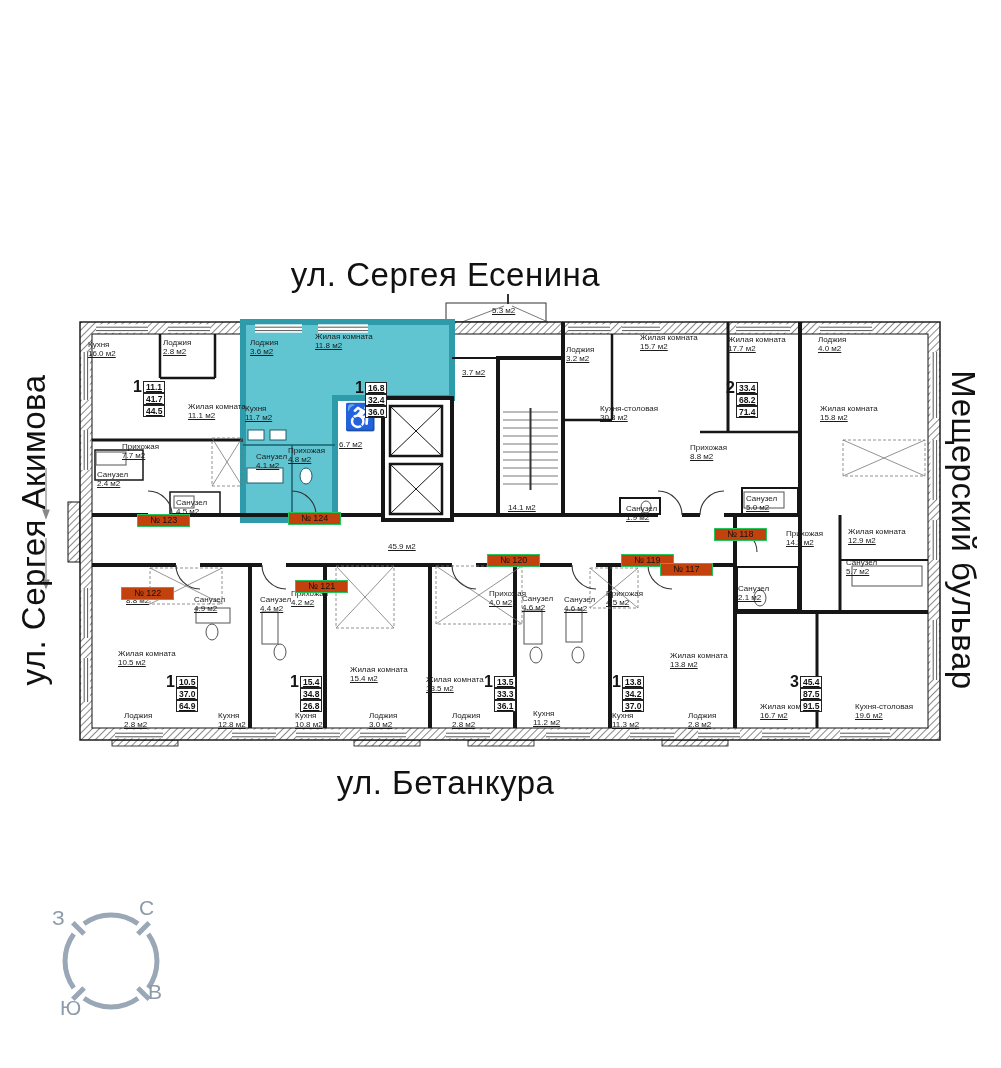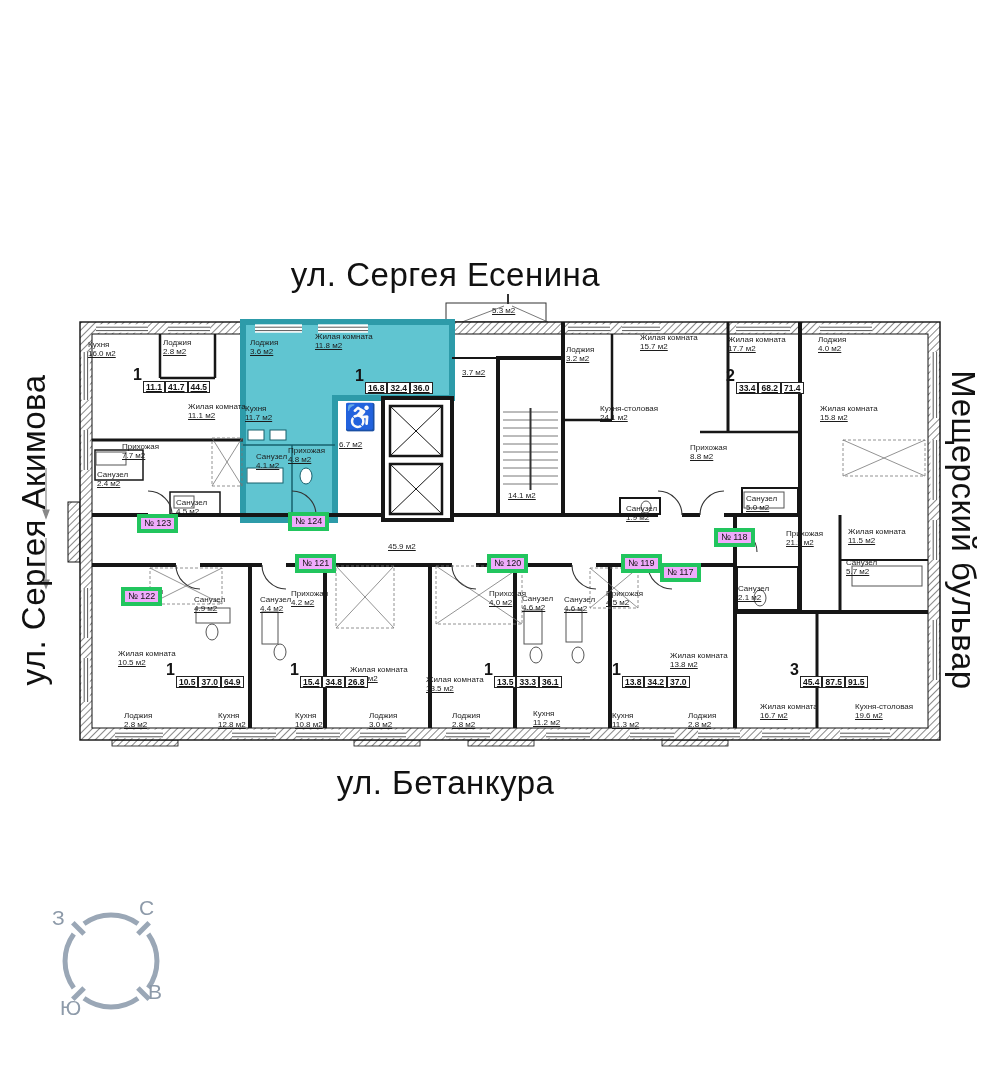--- a/index.html
+++ b/index.html
@@ -6,25 +6,25 @@
   body{width:1001px;height:1068px;position:relative;overflow:hidden;
        font-family:"Liberation Sans",sans-serif;color:#141414;}
   svg{position:absolute;left:0;top:0;}
   .street{position:absolute;font-size:33px;letter-spacing:.5px;color:#111;white-space:nowrap;}
   .street.h{left:0;width:891px;text-align:center;}
   .street.v{transform:translate(-50%,-50%) rotate(-90deg);}
   .street.vr{transform:translate(-50%,-50%) rotate(90deg);}
   .rlabel{position:absolute;font-size:8px;line-height:9px;color:#1c1c1c;white-space:nowrap;}
   .rname{display:block;}
   .rarea{display:block;text-decoration:underline;}
-  .numtag{position:absolute;font-size:9px;line-height:11px;border:4px solid #22c55e;
-          background:#f0abfc;padding:0 3px;white-space:nowrap;}
+  .numtag{position:absolute;font-size:9px;line-height:11px;border:1px solid #22c55e;
+          background:#c2410c;padding:0 12px;white-space:nowrap;}
   .statbox{position:absolute;display:flex;align-items:center;}
   .srooms{font-size:16px;font-weight:bold;margin-right:1px;}
-  .svals{display:flex;margin-top:24px;}
+  .svals{display:flex;flex-direction:column;margin-top:24px;}
   .sv{font-size:8.5px;font-weight:bold;line-height:10px;border:1px solid #222;
       background:#fff;padding:0 2px;text-decoration:underline;}
   .cletter{position:absolute;font-size:21px;color:#8d9aa9;}
   .wheelchair{position:absolute;font-size:26px;line-height:26px;color:#b3251d;}
 </style>
 </head>
 <body>
 
 <svg width="1001" height="1068" viewBox="0 0 1001 1068">
   <defs>
@@ -256,39 +256,39 @@
     <span class="rarea">6.7 м2</span>
   </div>
 <div class="rlabel" style="left:462px;top:368px;">
     <span class="rname"></span>
     <span class="rarea">3.7 м2</span>
   </div>
 <div class="rlabel" style="left:492px;top:306px;">
     <span class="rname"></span>
     <span class="rarea">5.3 м2</span>
   </div>
-<div class="rlabel" style="left:508px;top:491px;">
+<div class="rlabel" style="left:508px;top:503px;">
     <span class="rname"></span>
     <span class="rarea">14.1 м2</span>
   </div>
 <div class="rlabel" style="left:388px;top:542px;">
     <span class="rname"></span>
     <span class="rarea">45.9 м2</span>
   </div>
 <div class="rlabel" style="left:566px;top:345px;">
     <span class="rname">Лоджия</span>
     <span class="rarea">3.2 м2</span>
   </div>
 <div class="rlabel" style="left:640px;top:333px;">
     <span class="rname">Жилая комната</span>
     <span class="rarea">15.7 м2</span>
   </div>
 <div class="rlabel" style="left:600px;top:404px;">
     <span class="rname">Кухня-столовая</span>
-    <span class="rarea">24.1 м2</span>
+    <span class="rarea">30.3 м2</span>
   </div>
 <div class="rlabel" style="left:626px;top:504px;">
     <span class="rname">Санузел</span>
     <span class="rarea">1.9 м2</span>
   </div>
 <div class="rlabel" style="left:728px;top:335px;">
     <span class="rname">Жилая комната</span>
     <span class="rarea">17.7 м2</span>
   </div>
 <div class="rlabel" style="left:690px;top:443px;">
@@ -302,33 +302,33 @@
 <div class="rlabel" style="left:818px;top:335px;">
     <span class="rname">Лоджия</span>
     <span class="rarea">4.0 м2</span>
   </div>
 <div class="rlabel" style="left:820px;top:404px;">
     <span class="rname">Жилая комната</span>
     <span class="rarea">15.8 м2</span>
   </div>
 <div class="rlabel" style="left:848px;top:527px;">
     <span class="rname">Жилая комната</span>
-    <span class="rarea">11.5 м2</span>
+    <span class="rarea">12.9 м2</span>
   </div>
 <div class="rlabel" style="left:846px;top:558px;">
     <span class="rname">Санузел</span>
     <span class="rarea">5.7 м2</span>
   </div>
 <div class="rlabel" style="left:738px;top:584px;">
     <span class="rname">Санузел</span>
     <span class="rarea">2.1 м2</span>
   </div>
 <div class="rlabel" style="left:786px;top:529px;">
     <span class="rname">Прихожая</span>
-    <span class="rarea">21.1 м2</span>
+    <span class="rarea">14.3 м2</span>
   </div>
 <div class="rlabel" style="left:760px;top:702px;">
     <span class="rname">Жилая комната</span>
     <span class="rarea">16.7 м2</span>
   </div>
 <div class="rlabel" style="left:855px;top:702px;">
     <span class="rname">Кухня-столовая</span>
     <span class="rarea">19.6 м2</span>
   </div>
 <div class="rlabel" style="left:126px;top:587px;">
@@ -408,21 +408,21 @@
     <span class="rarea">11.3 м2</span>
   </div>
 <div class="rlabel" style="left:688px;top:711px;">
     <span class="rname">Лоджия</span>
     <span class="rarea">2.8 м2</span>
   </div>
 
 <div class="numtag" style="left:137px;top:514px;">№ 123</div>
 <div class="numtag" style="left:288px;top:512px;">№ 124</div>
 <div class="numtag" style="left:121px;top:539px;margin-top:48px;">№ 122</div>
-<div class="numtag" style="left:295px;top:554px;">№ 121</div>
+<div class="numtag" style="left:295px;top:580px;">№ 121</div>
 <div class="numtag" style="left:487px;top:554px;">№ 120</div>
 <div class="numtag" style="left:621px;top:554px;">№ 119</div>
 <div class="numtag" style="left:714px;top:528px;">№ 118</div>
 <div class="numtag" style="left:660px;top:516px;margin-top:47px;">№ 117</div>
 
 <div class="statbox" style="left:133px;top:357px;">
     <span class="srooms">1</span>
     <span class="svals">
       <span class="sv">11.1</span>
       <span class="sv">41.7</span>

